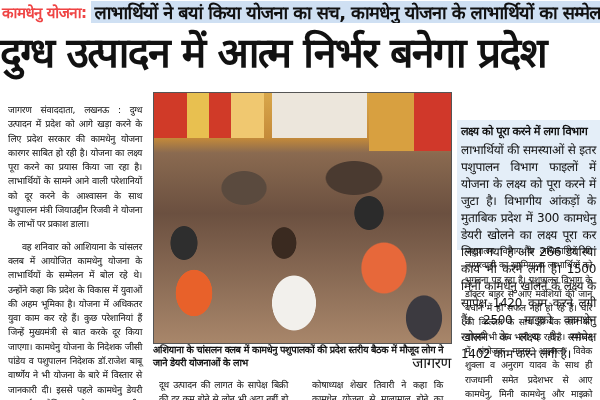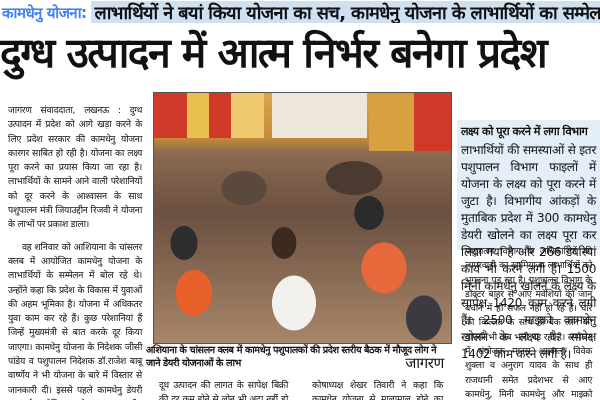--- a/index.html
+++ b/index.html
@@ -6,21 +6,21 @@
   body {
     width:600px; height:400px; overflow:hidden; background:#ffffff;
     font-family:"DejaVu Sans", sans-serif; color:#111;
     position:relative;
   }
   .kicker {
     position:absolute; left:0; top:0; width:600px; height:24px;
     display:flex; align-items:center;
   }
   .kicker-label {
-    color:#3b82f6; font-size:15px; font-weight:bold; padding:0 4px 0 2px;
+    color:#ef4444; font-size:15px; font-weight:bold; padding:0 4px 0 2px;
     white-space:nowrap; letter-spacing:-0.5px;
   }
   .kicker-text {
     flex:1; background:#cfe0f3; height:22px; display:flex; align-items:center;
     font-size:18px; font-weight:bold; white-space:nowrap; overflow:hidden;
     padding-left:4px; letter-spacing:-0.6px;
   }
   .headline {
     position:absolute; left:0; top:25px; width:600px; height:56px;
     font-size:41px; font-weight:bold; line-height:56px; white-space:nowrap;
@@ -54,21 +54,21 @@
       linear-gradient(90deg, #d03a28 0 30%, #e8c050 30% 50%, #d03a28 50% 70%, #f0c870 70% 100%);
   }
   .photo .wall-center {
     position:absolute; left:118px; top:0; width:95px; height:45px; background:#ece6dc;
   }
   .photo .wall-right {
     position:absolute; left:215px; top:0; width:82px; height:58px;
     background: linear-gradient(90deg, #d8a040 0 55%, #d0382a 55% 100%);
   }
   .caption {
-    position:absolute; left:146px; top:344px; width:298px;
+    position:absolute; left:153px; top:344px; width:298px;
     font-size:9.6px; line-height:12.5px; font-weight:bold; letter-spacing:-0.4px;
   }
   .caption .credit {
     position:absolute; right:0; bottom:0; font-weight:normal; font-size:15px;
   }
   .col-mid-a { left:151px; top:370px; width:145px; }
   .col-mid-b { left:304px; top:370px; width:147px; }
   .sidebar-box {
     position:absolute; left:457px; top:92px; width:143px; height:130px;
     background:#e4eef8; padding:4px 4px 0 4px; box-sizing:border-box;margin-top:28px;

